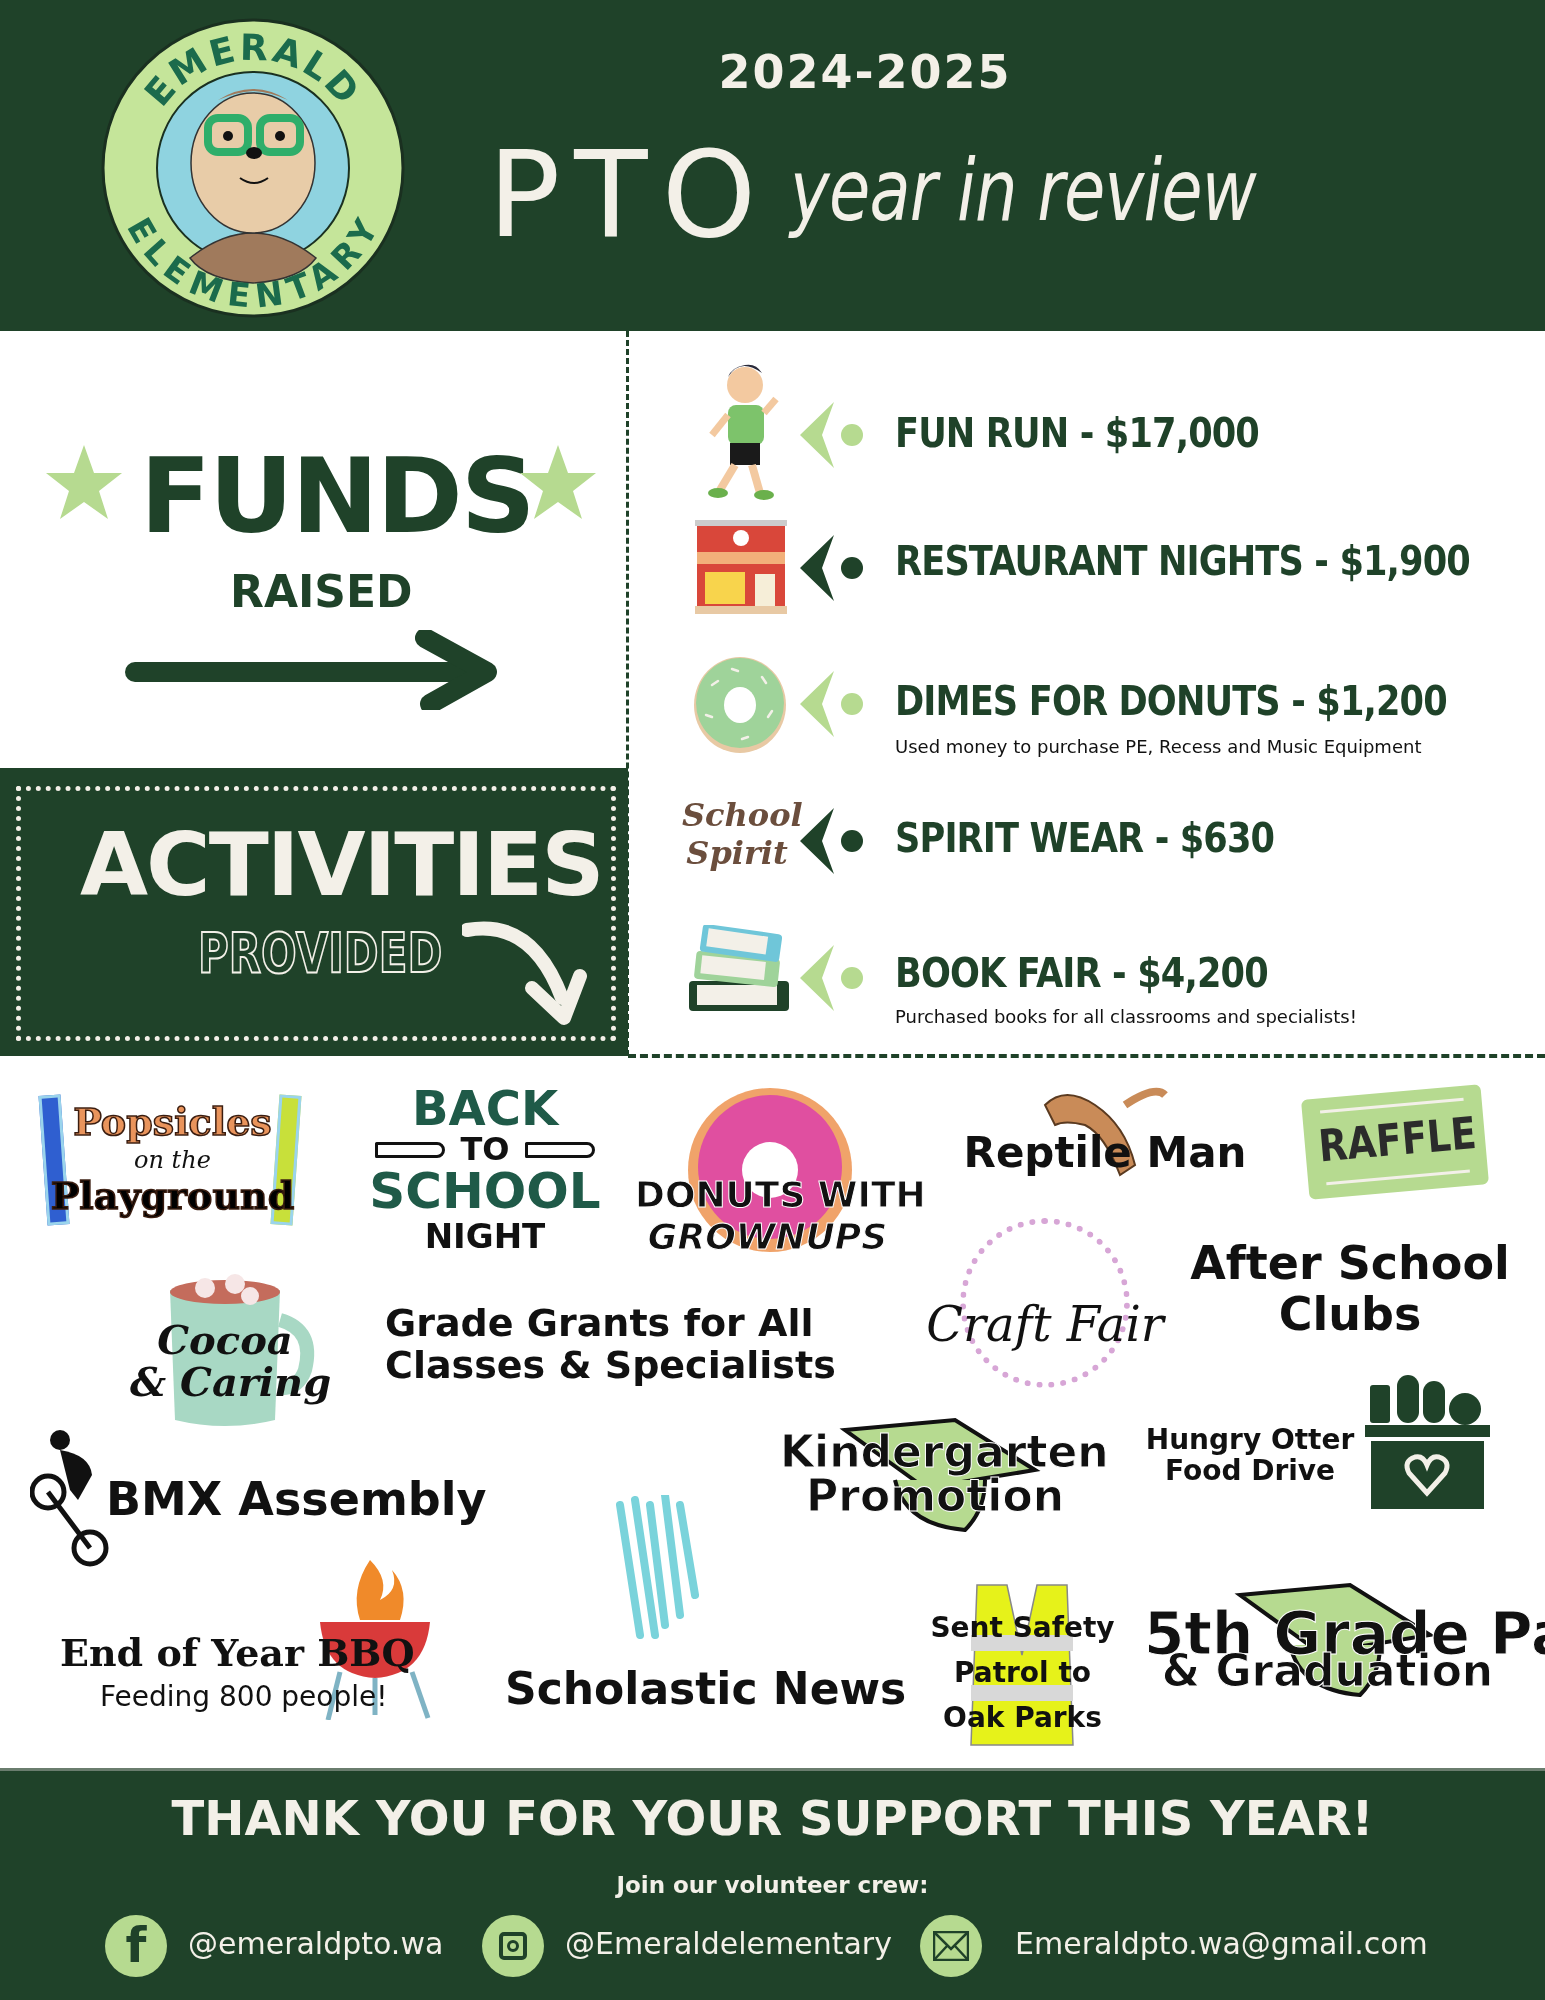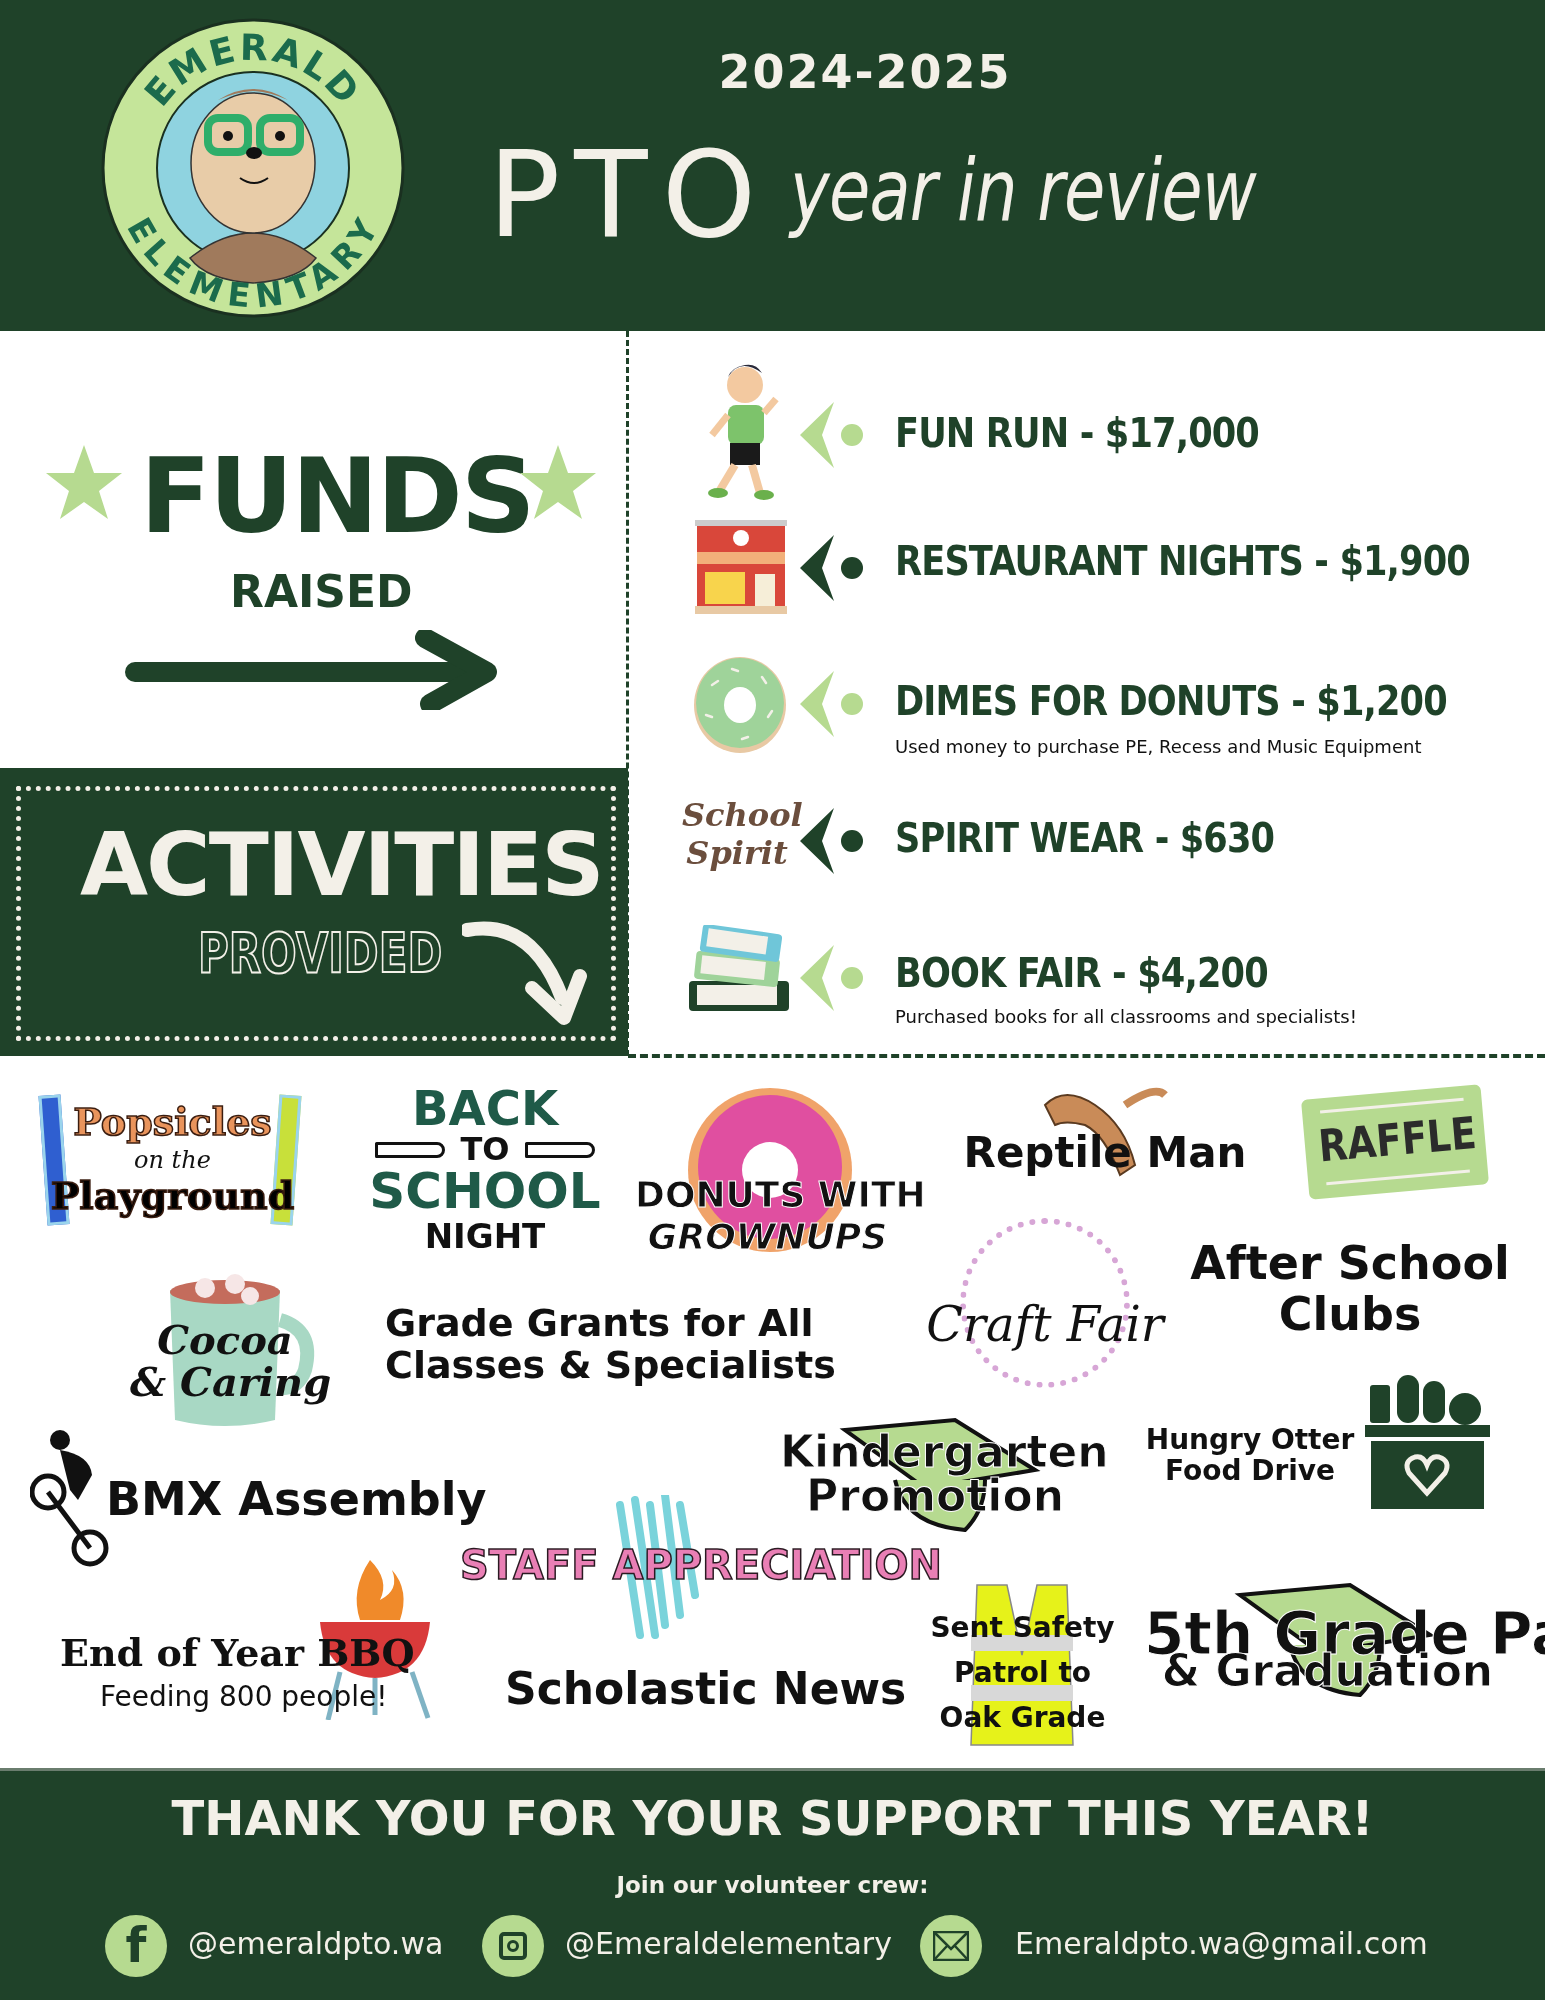--- a/index.html
+++ b/index.html
@@ -282,21 +282,20 @@
   <circle cx="100" cy="34" r="16" fill="#1f4229"></circle>
   <rect x="0" y="50" width="125" height="12" fill="#1f4229"></rect>
   <rect x="6" y="66" width="113" height="68" fill="#1f4229"></rect>
   <path d="M62 118 L44 98 Q38 86 50 82 Q58 80 62 90 Q66 80 74 82 Q86 86 80 98 Z" fill="none" stroke="#f3f0e8" stroke-width="5"></path>
 </svg>
 
 <div class="abs" style="left:460px;top:1495px;width:450px;height:150px;">
   <svg class="abs" style="left:150px;top:0;width:110px;height:150px;" viewBox="0 0 110 150">
     <path d="M10 10 L30 140 M25 5 L45 140 M40 10 L55 130 M55 0 L70 120 M70 10 L85 100" stroke="#7ad3db" stroke-width="8" stroke-linecap="round"></path>
   </svg>
-  <div class="abs act-item" style="left:0;top:48px;width:450px;font-size:40px;font-weight:900;color:#e97fb5;-webkit-text-stroke:1.5px #2a1a22;">STAFF APPRECIATION</div>
 </div>
 
 <div class="abs" style="left:60px;top:1550px;width:385px;height:170px;">
   <svg class="abs" style="left:260px;top:0;width:120px;height:170px;" viewBox="0 0 120 170">
     <path d="M50 10 Q70 30 60 50 Q80 40 72 20 Q90 40 80 70 L40 70 Q30 40 50 10Z" fill="#f08a2a"></path>
     <path d="M0 72 L110 72 Q105 125 55 128 Q5 125 0 72Z" fill="#d93a3a"></path>
     <line x1="20" y1="122" x2="8" y2="170" stroke="#7fb3c4" stroke-width="5"></line>
     <line x1="55" y1="128" x2="55" y2="165" stroke="#7fb3c4" stroke-width="5"></line>
     <line x1="92" y1="122" x2="108" y2="168" stroke="#7fb3c4" stroke-width="5"></line>
   </svg>
@@ -308,21 +307,21 @@
 
 <div class="abs" style="left:925px;top:1575px;width:195px;height:180px;">
   <svg class="abs" style="left:42px;top:0;width:110px;height:175px;" viewBox="0 0 110 175">
     <path d="M10 10 L40 10 L55 80 L70 10 L100 10 L106 170 L4 170 Z" fill="#e6f21a" stroke="#888" stroke-width="1.5"></path>
     <rect x="4" y="60" width="102" height="16" fill="#d8d8d8"></rect>
     <rect x="4" y="110" width="102" height="16" fill="#d8d8d8"></rect>
   </svg>
   <div class="abs act-item" style="left:0;top:30px;width:195px;font-size:28px;line-height:45px;">
     <div>Sent Safety</div>
     <div>Patrol to</div>
-    <div>Oak Grade</div>
+    <div>Oak Parks</div>
   </div>
 </div>
 
 <div class="abs" style="left:1135px;top:1575px;width:385px;height:125px;">
   <svg class="abs" style="left:95px;top:0;width:210px;height:125px;" viewBox="0 0 210 125">
     <polygon points="10,20 120,10 200,60 90,78" fill="#b6da90" stroke="#111" stroke-width="4"></polygon>
     <path d="M60 70 Q70 115 130 120 Q150 100 150 70" fill="#b6da90" stroke="#111" stroke-width="4"></path>
   </svg>
   <div class="abs act-item" style="left:9px;top:28px;width:385px;font-size:58px;-webkit-text-stroke:1px #fff;">5th Grade Party</div>
   <div class="abs act-item" style="left:0;top:72px;width:385px;font-size:44px;-webkit-text-stroke:1px #fff;">&amp; Graduation</div>

